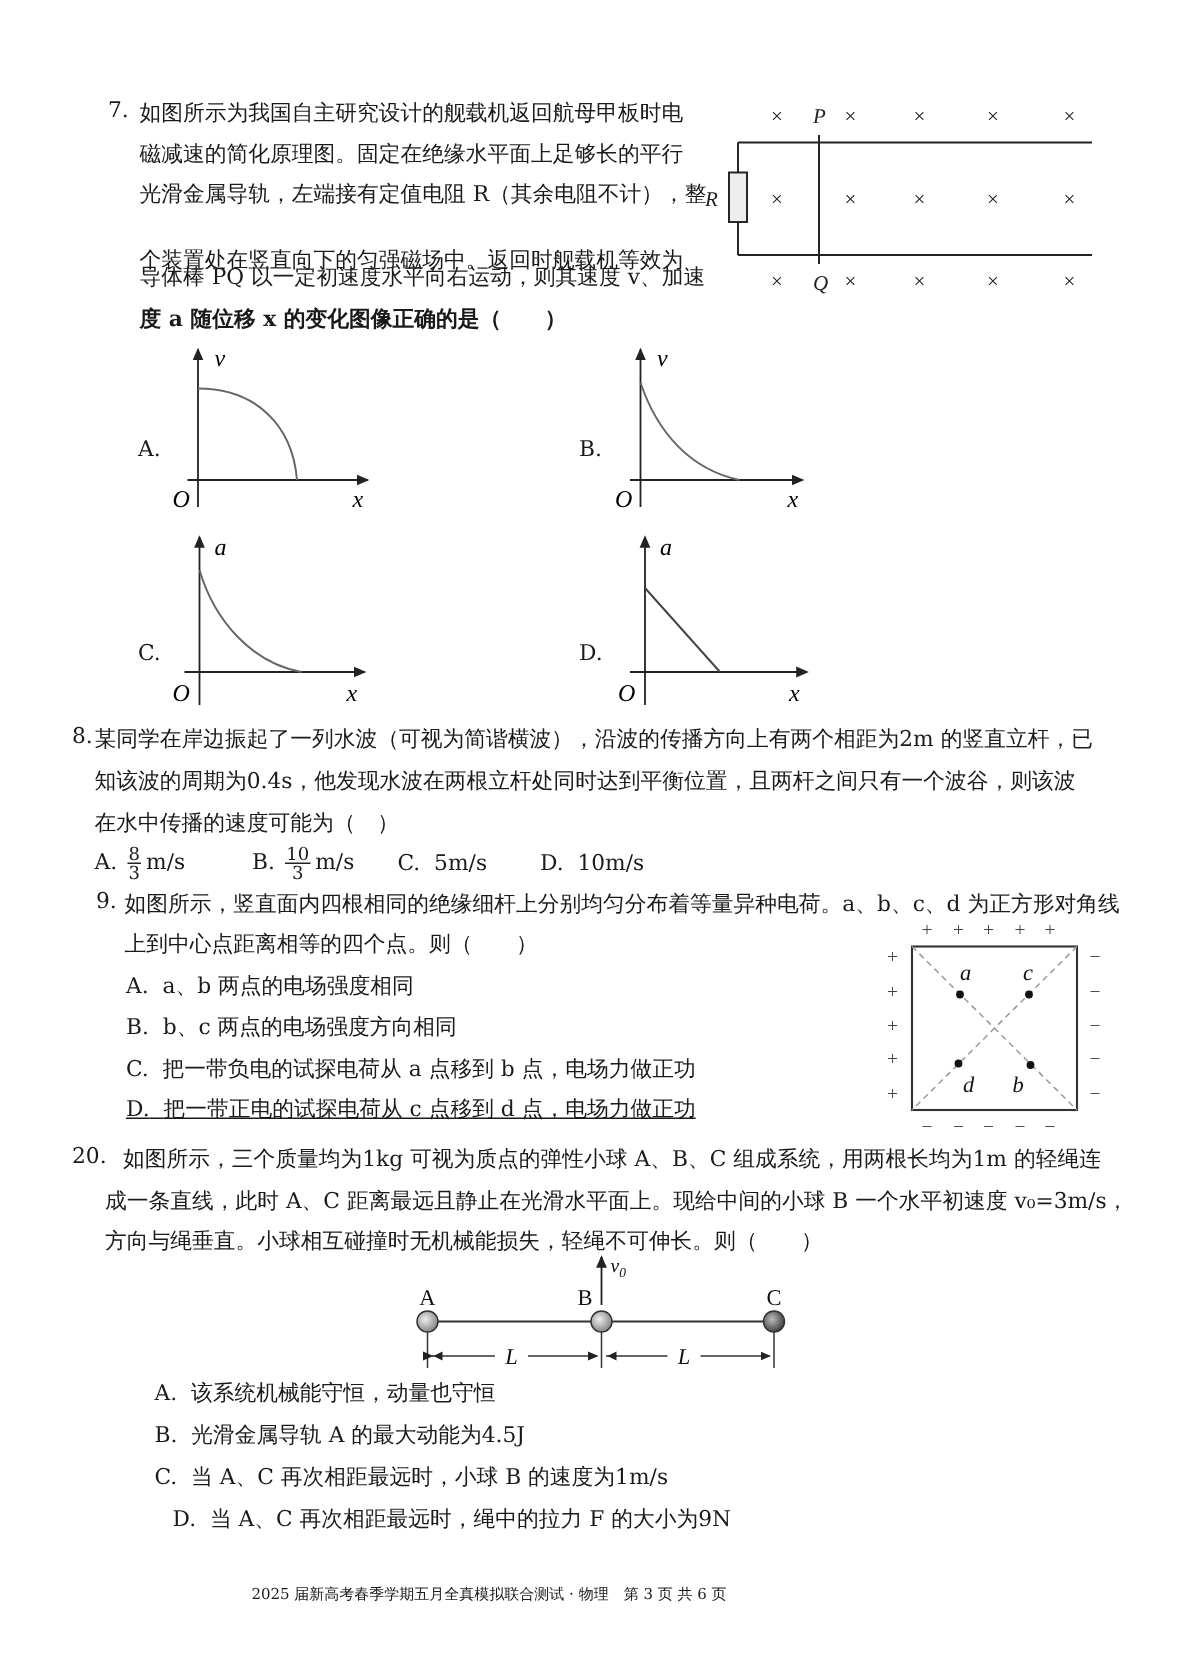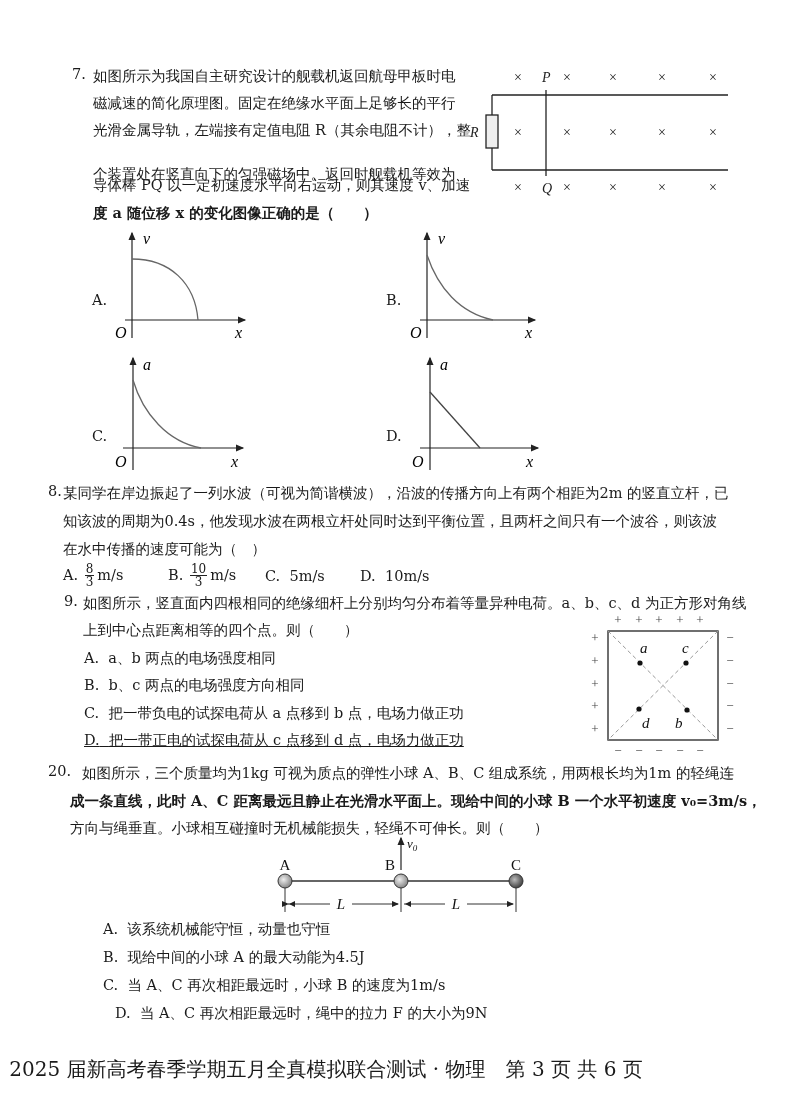--- a/index.html
+++ b/index.html
@@ -6,21 +6,21 @@
   body{width:800px;height:1105px;position:relative;overflow:hidden;
        font-family:"DejaVu Serif","Liberation Serif",serif;color:#1a1a1a;font-size:14.5px;}
   .abs{position:absolute;}
   .line{position:absolute;white-space:nowrap;line-height:20px;}
   .qnum{position:absolute;}
   .frac{display:inline-block;vertical-align:middle;text-align:center;font-size:12px;line-height:12px;margin:0 3px 0 2px;}
   .frac span{display:block;}
   .frac .num{border-bottom:1px solid #222;padding:0 1px;}
   .opt{position:absolute;white-space:nowrap;line-height:20px;}
   svg text{font-family:"Liberation Serif",serif;}
-  .footer{position:absolute;left:0;width:652px;top:1056px;text-align:center;font-size:20px;white-space:nowrap;}
+  .footer{position:absolute;left:0;width:652px;top:1056px;text-align:center;font-size:10px;white-space:nowrap;}
 </style>
 </head>
 <body>
 
 <div>
   <span class="qnum" style="left:72px;top:66px;">7.</span>
   <div class="line" style="left:93px;top:66px;">如图所示为我国自主研究设计的舰载机返回航母甲板时电</div>
   <div class="line" style="left:93px;top:93px;">磁减速的简化原理图。固定在绝缘水平面上足够长的平行</div>
   <div class="line" style="left:93px;top:120px;">光滑金属导轨，左端接有定值电阻 R（其余电阻不计），整</div>
   <div class="line" style="left:93px;top:164px;">个装置处在竖直向下的匀强磁场中。返回时舰载机等效为</div>
@@ -172,21 +172,21 @@
       <text x="87" y="120">b</text>
       <text x="94" y="45">c</text>
       <text x="54" y="120">d</text>
     </g>
   </svg>
 </div>
 
 <div>
   <span class="qnum" style="left:48px;top:763px;">20.</span>
   <div class="line" style="left:70px;top:763px;margin-left:12px;">如图所示，三个质量均为1kg 可视为质点的弹性小球 A、B、C 组成系统，用两根长均为1m 的轻绳连</div>
-  <div class="line" style="left:70px;top:791px;font-weight:bold;">成一条直线，此时 A、C 距离最远且静止在光滑水平面上。现给中间的小球 B 一个水平初速度 v₀=3m/s，</div>
+  <div class="line" style="left:70px;top:791px;">成一条直线，此时 A、C 距离最远且静止在光滑水平面上。现给中间的小球 B 一个水平初速度 v₀=3m/s，</div>
   <div class="line" style="left:70px;top:818px;">方向与绳垂直。小球相互碰撞时无机械能损失，轻绳不可伸长。则（　　）</div>
 
   <svg class="abs" style="left:262px;top:830px;" width="280" height="85">
     <defs>
       <radialGradient id="ball" cx="40%" cy="40%" r="60%">
           <stop offset="0" stop-color="#eee"></stop>
           <stop offset="1" stop-color="#888"></stop>
         </radialGradient>
       <radialGradient id="ballc" cx="40%" cy="40%" r="60%">
           <stop offset="0" stop-color="#bbb"></stop>
@@ -214,18 +214,18 @@
       <text x="23" y="40">A</text>
       <text x="128" y="40">B</text>
       <text x="254" y="40">C</text>
       <text x="79" y="79" font-style="italic">L</text>
       <text x="194" y="79" font-style="italic">L</text>
     </g>
     <text x="145" y="18" font-size="13" font-style="italic" fill="#111">v<tspan font-size="9" dy="3">0</tspan></text>
   </svg>
 
   <div class="opt" style="left:103px;top:919px;"><span>A.</span>&nbsp; <span>该系统机械能守恒，动量也守恒</span></div>
-  <div class="opt" style="left:103px;top:947px;"><span>B.</span>&nbsp; <span>现给中间的小球 A 的最大动能为4.5J</span></div>
+  <div class="opt" style="left:103px;top:947px;"><span>B.</span>&nbsp; <span>光滑金属导轨 A 的最大动能为4.5J</span></div>
   <div class="opt" style="left:103px;top:975px;"><span>C.</span>&nbsp; <span>当 A、C 再次相距最远时，小球 B 的速度为1m/s</span></div>
   <div class="opt" style="left:103px;top:1003px;margin-left:12px;"><span>D.</span>&nbsp; <span>当 A、C 再次相距最远时，绳中的拉力 F 的大小为9N</span></div>
 </div>
 
 <div class="footer">2025 届新高考春季学期五月全真模拟联合测试 · 物理　第 3 页 共 6 页</div>
 
 </body></html>

